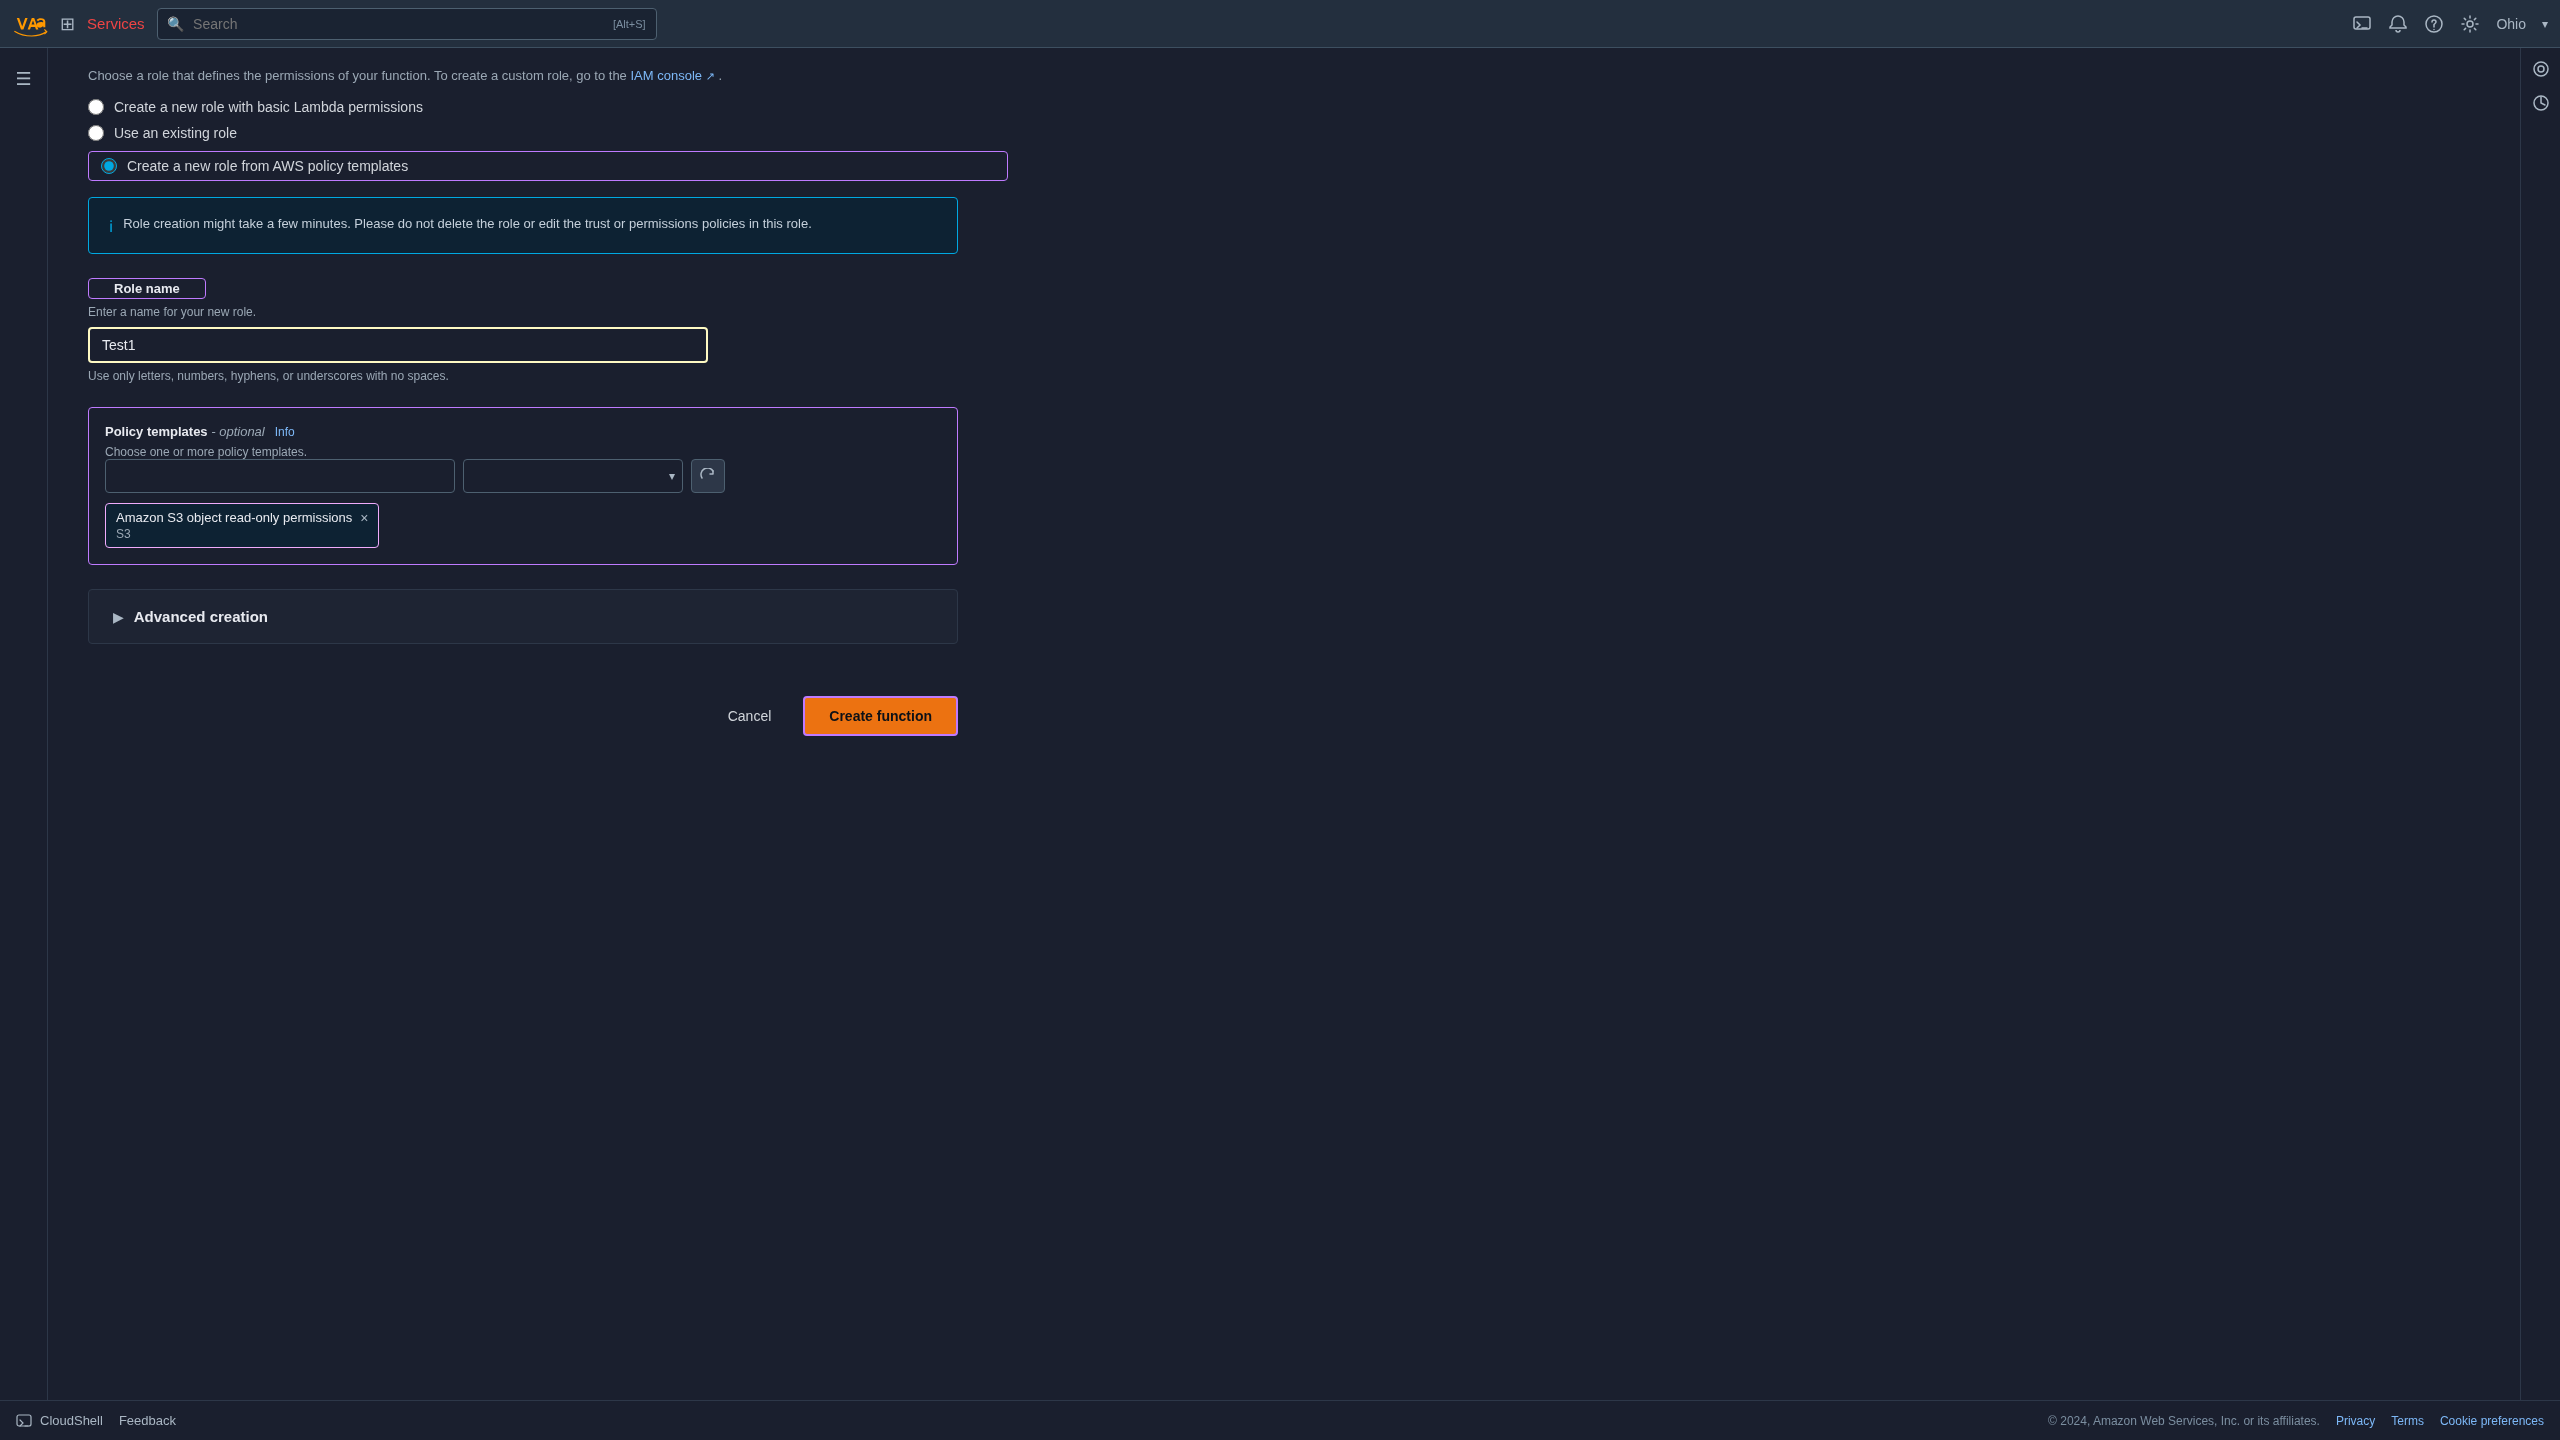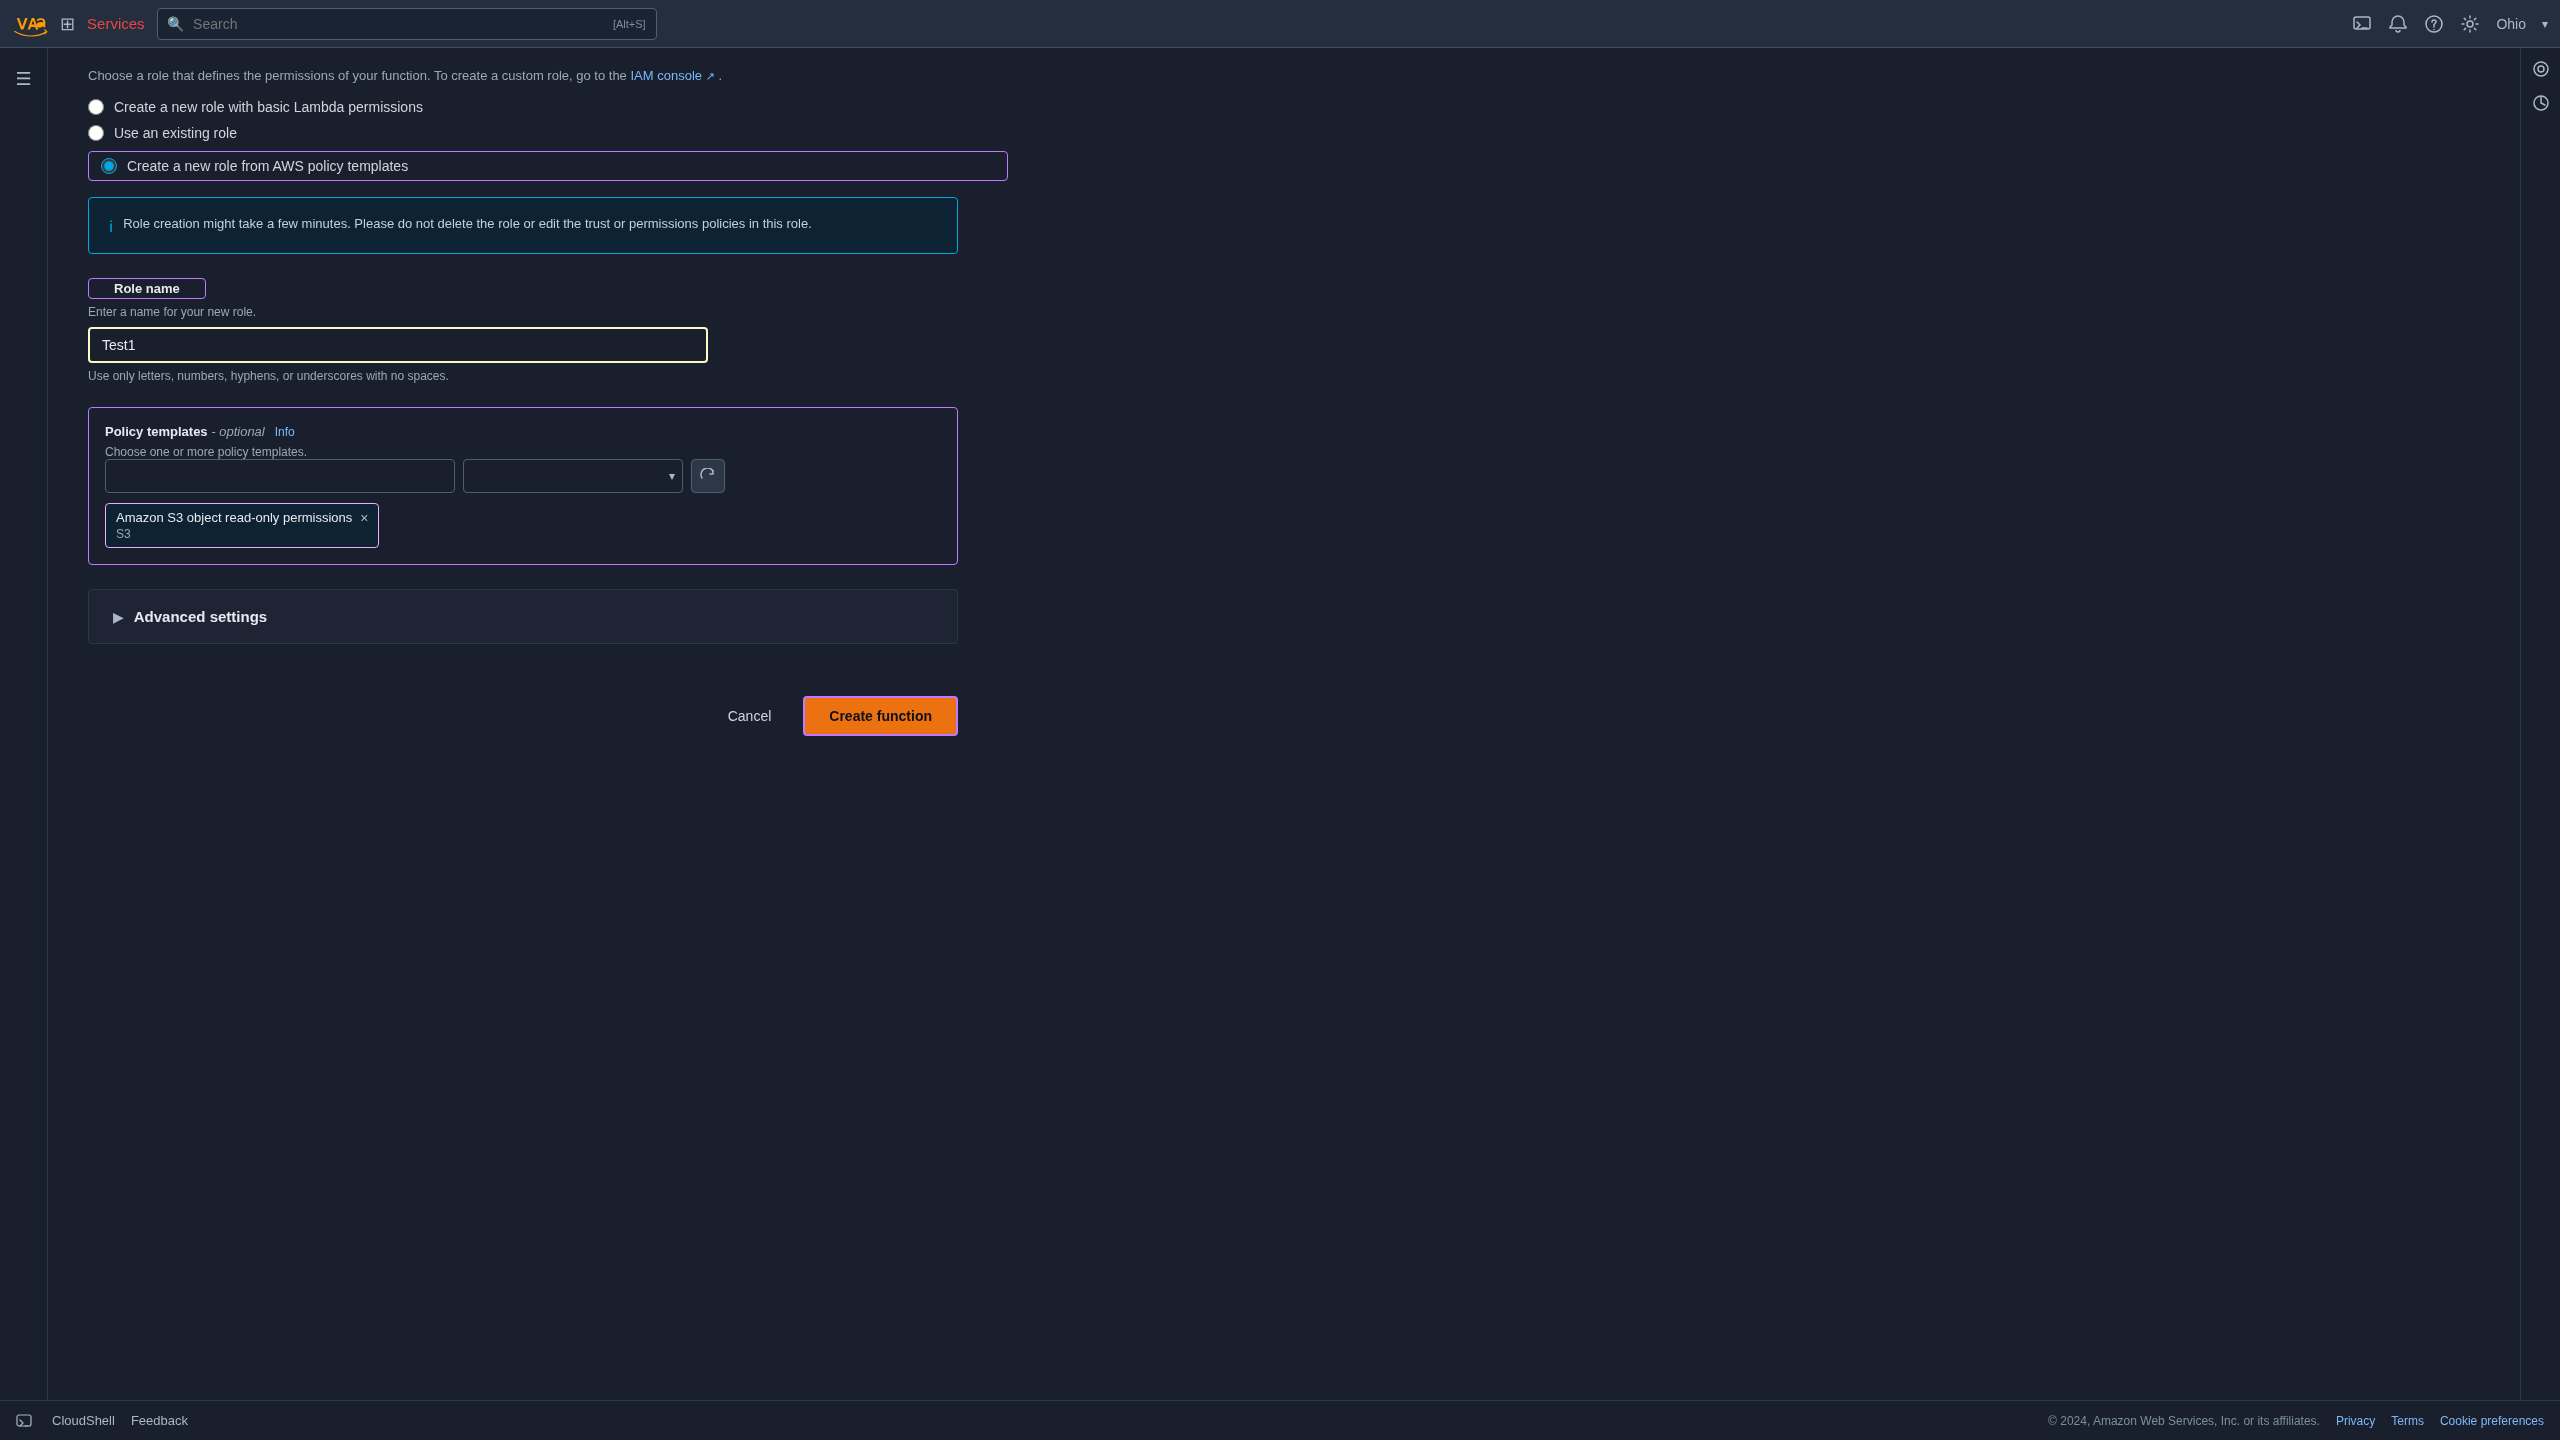--- a/index.html
+++ b/index.html
@@ -442,21 +442,21 @@
       border-top: 1px solid #2d3748;
       display: flex;
       align-items: center;
       padding: 0 16px;
       gap: 16px;
       z-index: 100;
     }
     .footer-cloudshell {
       display: flex;
       align-items: center;
-      gap: 20px;
+      gap: 8px;
       color: #aab7c4;
       font-size: 13px;
       cursor: pointer;
     }
     .footer-feedback {
       color: #aab7c4;
       font-size: 13px;
       cursor: pointer;
     }
     .footer-right {
@@ -624,21 +624,21 @@
           <span class="policy-tag-name">Amazon S3 object read-only permissions</span>
           <span class="policy-tag-close">×</span>
         </div>
         <span class="policy-tag-sub">S3</span>
       </div>
     </div>
 
     <div class="advanced-section">
       <div class="advanced-header">
         <span class="chevron-icon">▶</span>
-        <span class="advanced-title">Advanced settings</span>
+        <span class="advanced-title">Advanced creation</span>
       </div>
     </div>
 
     <div class="bottom-actions">
       <button class="cancel-btn">Cancel</button>
       <button class="create-btn">Create function</button>
     </div>
 
   </div>
 </main>

